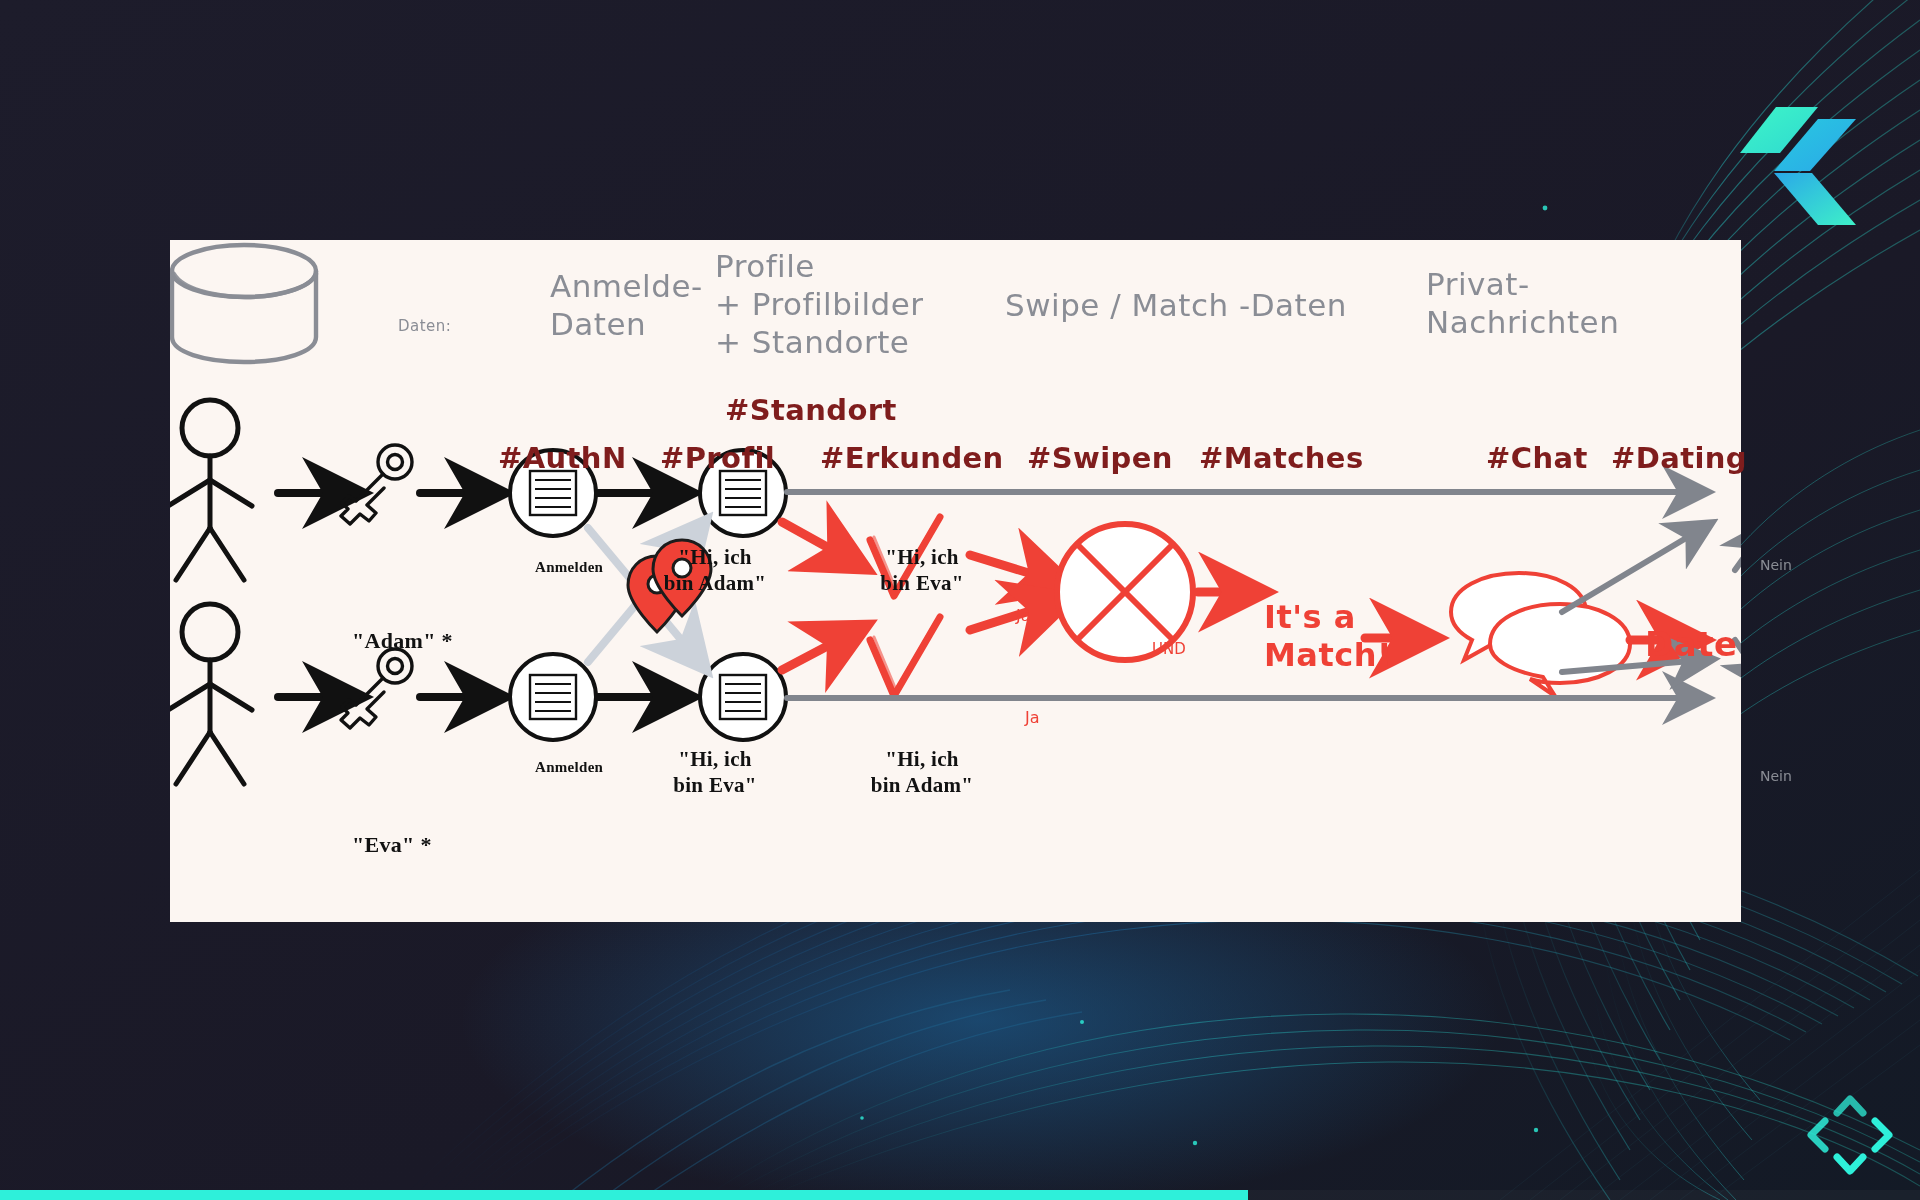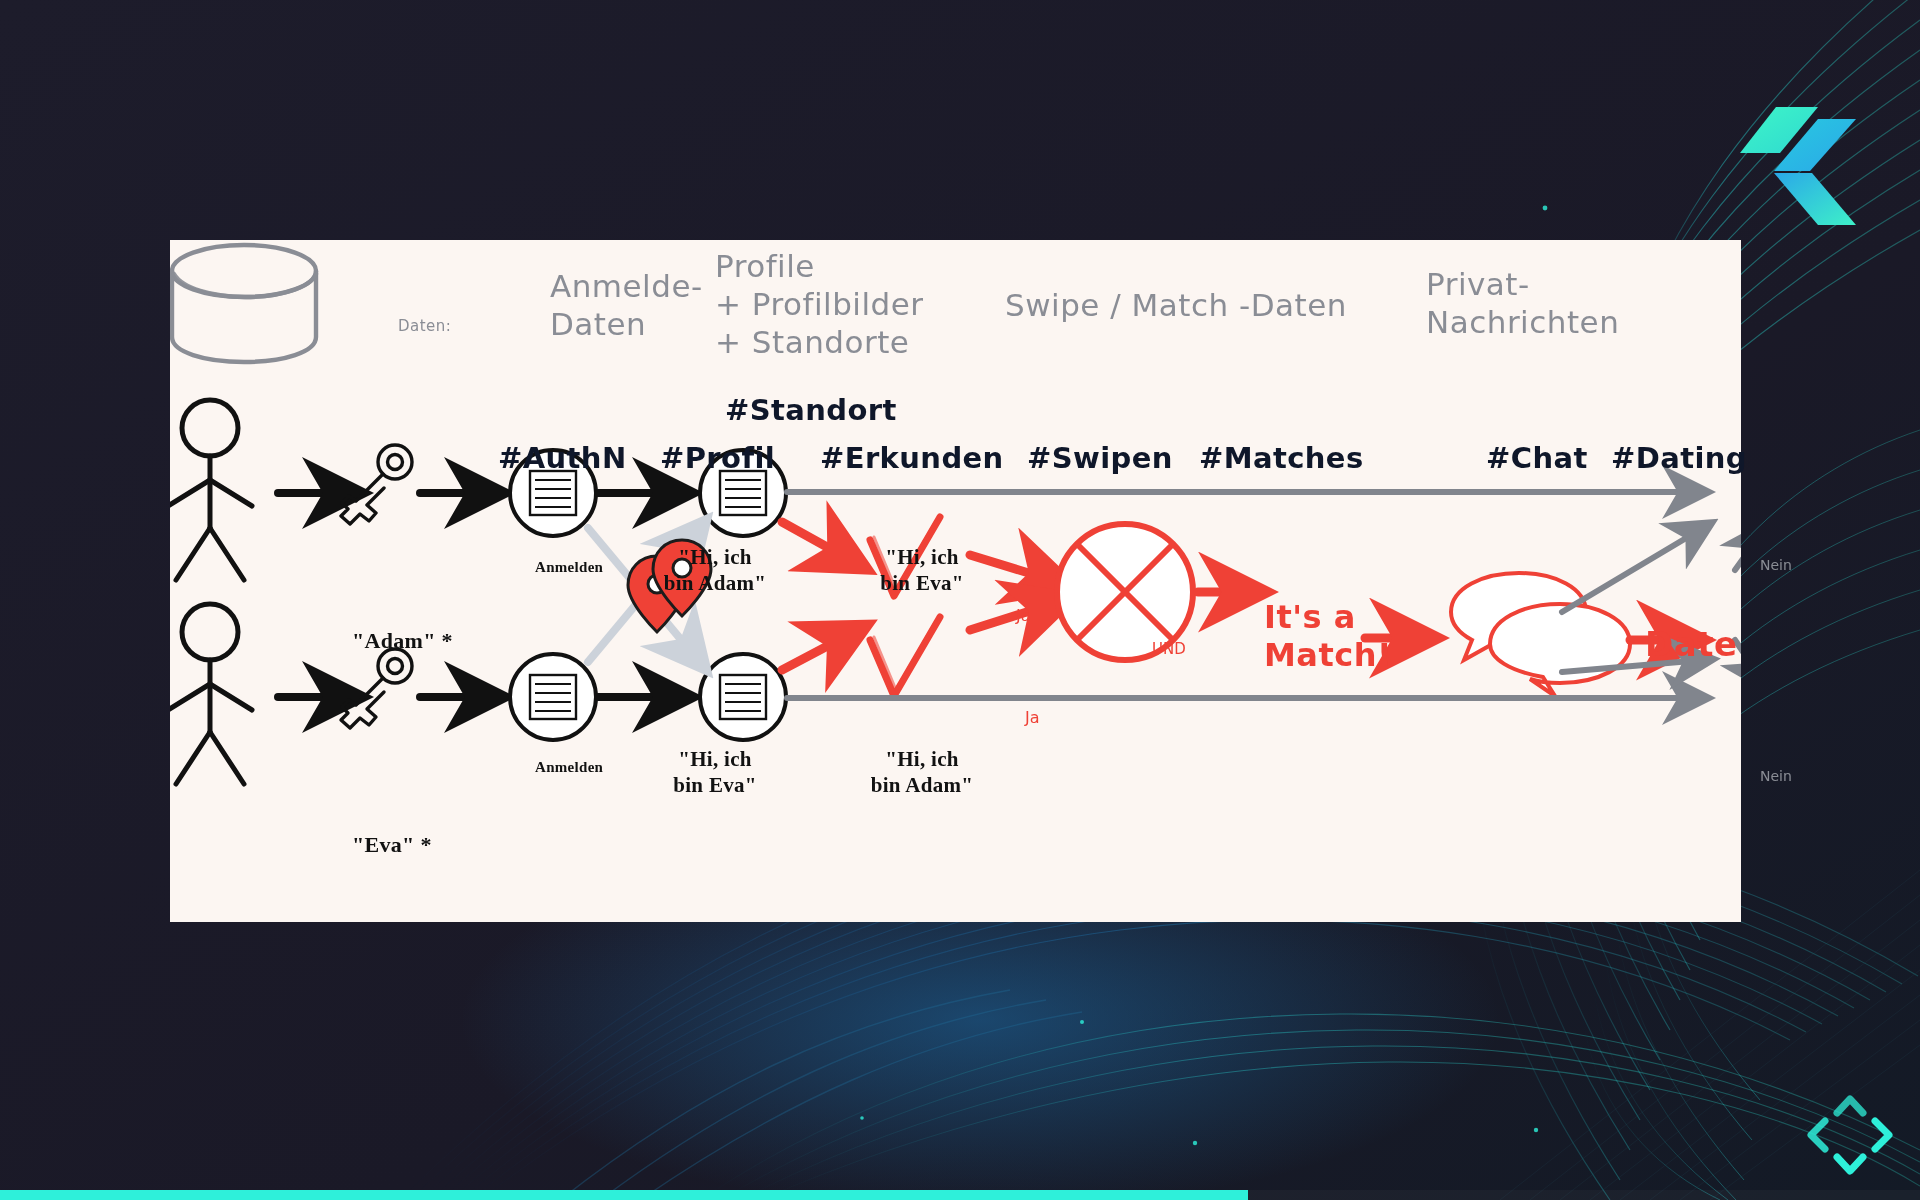--- a/index.html
+++ b/index.html
@@ -59,21 +59,21 @@
     white-space: pre;
     font-family: "DejaVu Sans", sans-serif;
     line-height: 1.22;
   }
   .hand-grey {
     color: #8a8d95;
     font-weight: 400;
     letter-spacing: 0.5px;
   }
   .hand-blue {
-    color: #0f172a;
+    color: #7f1d1d;
     font-weight: 700;
     letter-spacing: 0.4px;
   }
   .hand-black {
     color: #121212;
     font-weight: 700;
     letter-spacing: 0.3px;
     font-family: Liberation Serif, serif;
   }
   .hand-red {

